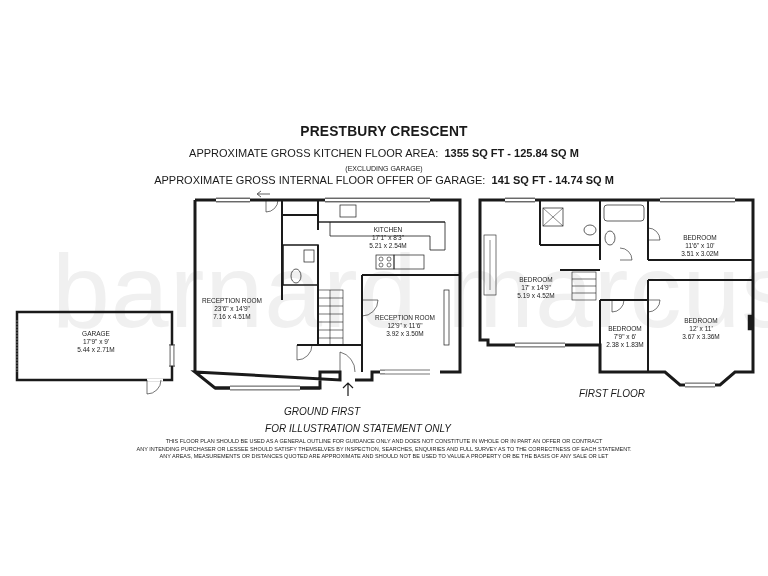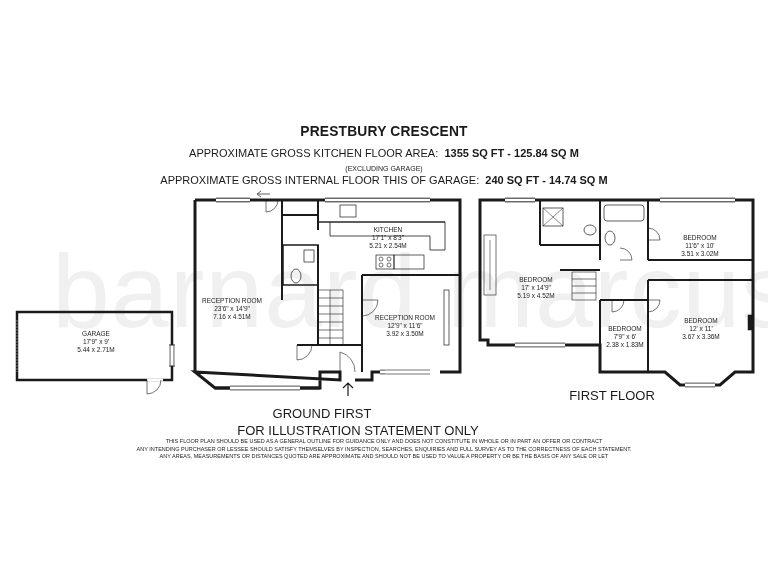--- a/index.html
+++ b/index.html
@@ -7,42 +7,42 @@
            font-family: "Liberation Sans", sans-serif; color: #1a1a1a; }
     .abs { position: absolute; }
     .title { left: 0; width: 768px; top: 122px; text-align: center; font-size: 15px;
              font-weight: bold; letter-spacing: 0.2px; transform: scaleX(0.92); }
     .area-line { left: 0; width: 768px; text-align: center; font-size: 11px; white-space: nowrap; }
     .area-line b { font-weight: bold; }
     .small-note { left: 0; width: 768px; top: 165px; text-align: center; font-size: 7px; }
     .plan-svg { position: absolute; left: 0; top: 0; }
     .room-label { position: absolute; text-align: center; font-size: 6.5px; line-height: 8px;
                   white-space: nowrap; transform: translateX(-50%); color: #222; }
-    .floor-label { position: absolute; font-size: 13px; white-space: nowrap; transform: translateX(-50%); }
+    .floor-label { position: absolute; font-size: 10px; white-space: nowrap; transform: translateX(-50%); font-style: italic; }
     .disclaimer { left: 0; width: 768px; text-align: center; font-size: 5.5px; line-height: 7.5px;
                   color: #222; }
     .watermark { position: absolute; left: 52px; top: 232px; font-size: 104px; color: #f0f0f0;
                  letter-spacing: 1px; font-family: "Liberation Sans", sans-serif; z-index: 0;
                  white-space: nowrap; }
   </style>
 </head>
 <body>
 
 <div class="watermark">barnard marcus</div>
 
 <div class="abs title">PRESTBURY CRESCENT</div>
 
 <div class="abs area-line" style="top:147px;">
   <span>APPROXIMATE GROSS KITCHEN FLOOR AREA:</span>&nbsp;
   <b>1355 SQ FT - 125.84 SQ M</b>
 </div>
 <div class="abs small-note">(EXCLUDING GARAGE)</div>
 <div class="abs area-line" style="top:174px;">
-  <span>APPROXIMATE GROSS INTERNAL FLOOR THIS OF GARAGE:</span>&nbsp;
-  <b>240 SQ FT - 14.74 SQ M</b>
+  <span>APPROXIMATE GROSS INTERNAL FLOOR OFFER OF GARAGE:</span>&nbsp;
+  <b>141 SQ FT - 14.74 SQ M</b>
 </div>
 
 <svg class="plan-svg" width="768" height="576" viewBox="0 0 768 576">
   <g fill="none" stroke="#1a1a1a">
 
     <g>
       <rect x="17" y="312" width="155" height="68" stroke-width="2.5"></rect>
       <line x1="172" y1="345" x2="172" y2="366" stroke="#fff" stroke-width="3"></line>
       <line x1="169" y1="345" x2="175" y2="345" stroke-width="1"></line>
       <line x1="169" y1="366" x2="175" y2="366" stroke-width="1"></line>

